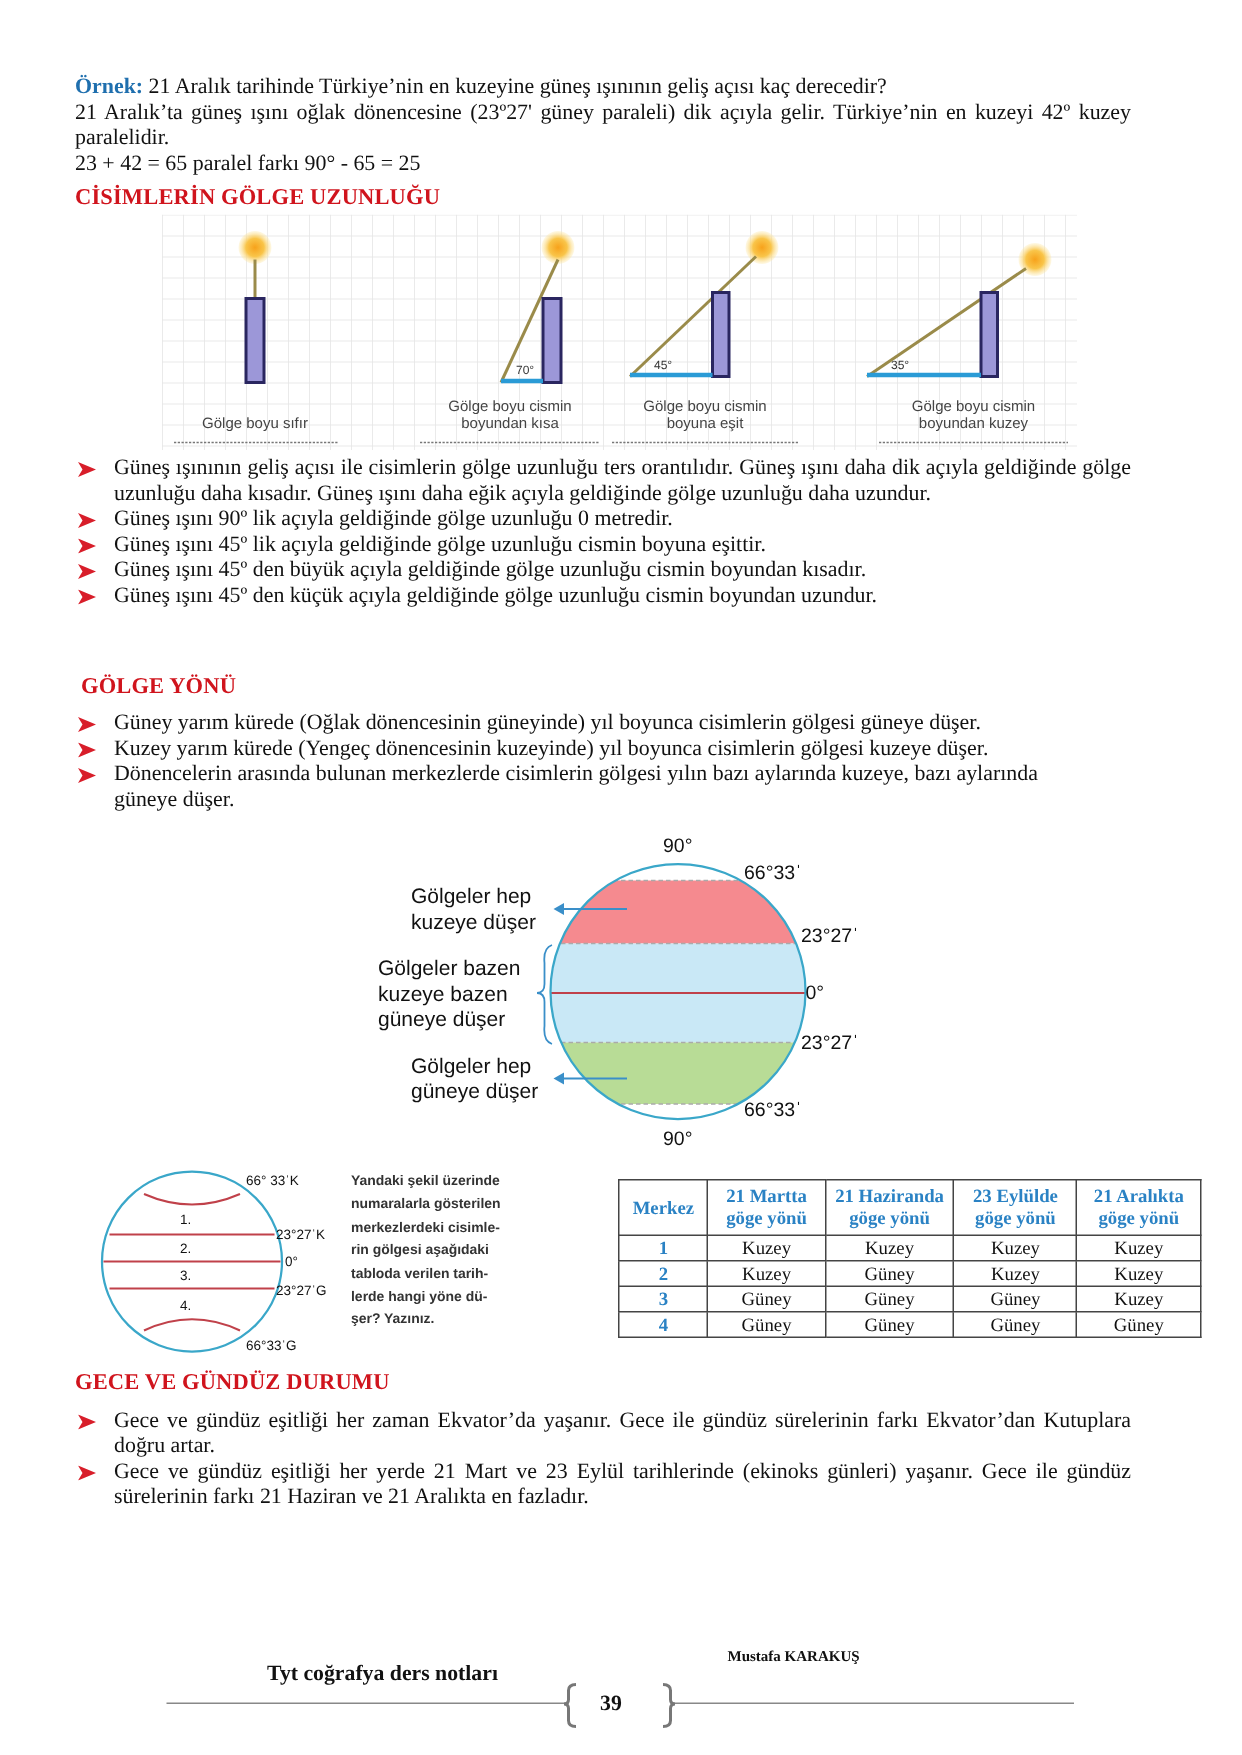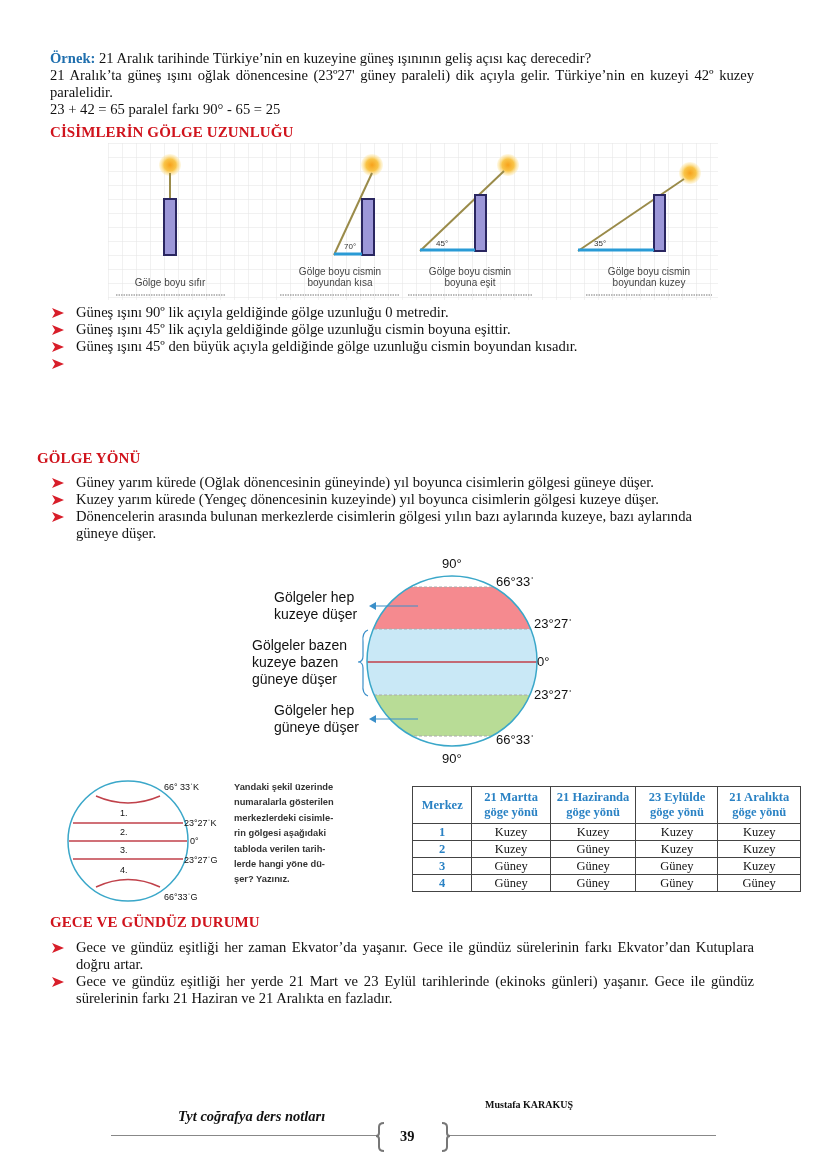--- a/index.html
+++ b/index.html
@@ -94,33 +94,36 @@
   </div>
   <div class="abs sans" style="left:476px; top:123px; width:130px; text-align:center; font-size:10px; line-height:11px; color:#444;">
     <div>Gölge boyu cismin</div>
     <div>boyundan kuzey</div>
   </div>
 </div>
 
 <ul class="abs blist txt just" style="left:52px; top:304px; width:702px;">
   <li class="bullet"><svg class="arrow" viewBox="0 0 12 10">
         <path d="M0 0L12 5L0 10L3 5Z" fill="#d81e2a"></path>
+      </svg><span>Güneş ışınının geliş açısı ile cisimlerin gölge uzunluğu ters orantılıdır. Güneş ışını daha dik açıyla geldiğinde gölge uzunluğu daha kısadır. Güneş ışını daha eğik açıyla geldiğinde gölge uzunluğu daha uzundur.</span></li>
+  <li class="bullet"><svg class="arrow" viewBox="0 0 12 10">
+        <path d="M0 0L12 5L0 10L3 5Z" fill="#d81e2a"></path>
       </svg><span>Güneş ışını 90º lik açıyla geldiğinde gölge uzunluğu 0 metredir.</span></li>
   <li class="bullet"><svg class="arrow" viewBox="0 0 12 10">
         <path d="M0 0L12 5L0 10L3 5Z" fill="#d81e2a"></path>
       </svg><span>Güneş ışını 45º lik açıyla geldiğinde gölge uzunluğu cismin boyuna eşittir.</span></li>
   <li class="bullet"><svg class="arrow" viewBox="0 0 12 10">
         <path d="M0 0L12 5L0 10L3 5Z" fill="#d81e2a"></path>
       </svg><span>Güneş ışını 45º den büyük açıyla geldiğinde gölge uzunluğu cismin boyundan kısadır.</span></li>
   <li class="bullet"><svg class="arrow" viewBox="0 0 12 10">
         <path d="M0 0L12 5L0 10L3 5Z" fill="#d81e2a"></path>
-      </svg></li>
+      </svg><span>Güneş ışını 45º den küçük açıyla geldiğinde gölge uzunluğu cismin boyundan uzundur.</span></li>
 </ul>
 
-<div class="abs red-h" style="left:37px; top:450px;text-align:center;">GÖLGE YÖNÜ</div>
+<div class="abs red-h" style="left:54px; top:450px;text-align:center;">GÖLGE YÖNÜ</div>
 
 <ul class="abs blist txt" style="left:52px; top:474px; width:702px;">
   <li class="bullet"><svg class="arrow" viewBox="0 0 12 10">
         <path d="M0 0L12 5L0 10L3 5Z" fill="#d81e2a"></path>
       </svg><span>Güney yarım kürede (Oğlak dönencesinin güneyinde) yıl boyunca cisimlerin gölgesi güneye düşer.</span></li>
   <li class="bullet"><svg class="arrow" viewBox="0 0 12 10">
         <path d="M0 0L12 5L0 10L3 5Z" fill="#d81e2a"></path>
       </svg><span>Kuzey yarım kürede (Yengeç dönencesinin kuzeyinde) yıl boyunca cisimlerin gölgesi kuzeye düşer.</span></li>
   <li class="bullet" style="width:650px;"><svg class="arrow" viewBox="0 0 12 10">
         <path d="M0 0L12 5L0 10L3 5Z" fill="#d81e2a"></path>
@@ -265,21 +268,21 @@
 <ul class="abs blist txt just" style="left:52px; top:939px; width:702px;">
   <li class="bullet"><svg class="arrow" viewBox="0 0 12 10">
         <path d="M0 0L12 5L0 10L3 5Z" fill="#d81e2a"></path>
       </svg><span>Gece ve gündüz eşitliği her zaman Ekvator’da yaşanır. Gece ile gündüz sürelerinin farkı Ekvator’dan Kutuplara doğru artar.</span></li>
   <li class="bullet"><svg class="arrow" viewBox="0 0 12 10">
         <path d="M0 0L12 5L0 10L3 5Z" fill="#d81e2a"></path>
       </svg><span>Gece ve gündüz eşitliği her yerde 21 Mart ve 23 Eylül tarihlerinde (ekinoks günleri) yaşanır. Gece ile gündüz sürelerinin farkı 21 Haziran ve 21 Aralıkta en fazladır.</span></li>
 </ul>
 
 <div class="abs" style="left:0; top:1095px; width:828px; height:60px;">
-  <div class="abs" style="left:178px; top:13px; font-weight:bold; font-size:14.5px;font-style:italic;">Tyt coğrafya ders notları</div>
+  <div class="abs" style="left:178px; top:13px; font-weight:bold; font-size:14.5px;">Tyt coğrafya ders notları</div>
   <div class="abs" style="left:457px; top:4px; font-weight:bold; font-size:10px;margin-left:28px;">Mustafa KARAKUŞ</div>
   <div class="abs" style="left:111px; top:40px; width:268px; height:1px; background:#888;"></div>
   <div class="abs" style="left:448px; top:40px; width:268px; height:1px; background:#888;"></div>
   <svg class="abs" style="left:374px; top:26px;" width="12" height="32" viewBox="0 0 12 32">
       <path d="M10 2 Q5 2 5 6 L5 12 Q5 15 2 15 Q5 15 5 18 L5 26 Q5 30 10 30" fill="none" stroke="#777" stroke-width="2"></path>
     </svg>
   <div class="abs" style="left:400px; top:33px; font-weight:bold; font-size:14.5px;">39</div>
   <svg class="abs" style="left:440px; top:26px;" width="12" height="32" viewBox="0 0 12 32">
       <path d="M2 2 Q7 2 7 6 L7 12 Q7 15 10 15 Q7 15 7 18 L7 26 Q7 30 2 30" fill="none" stroke="#777" stroke-width="2"></path>
     </svg>

